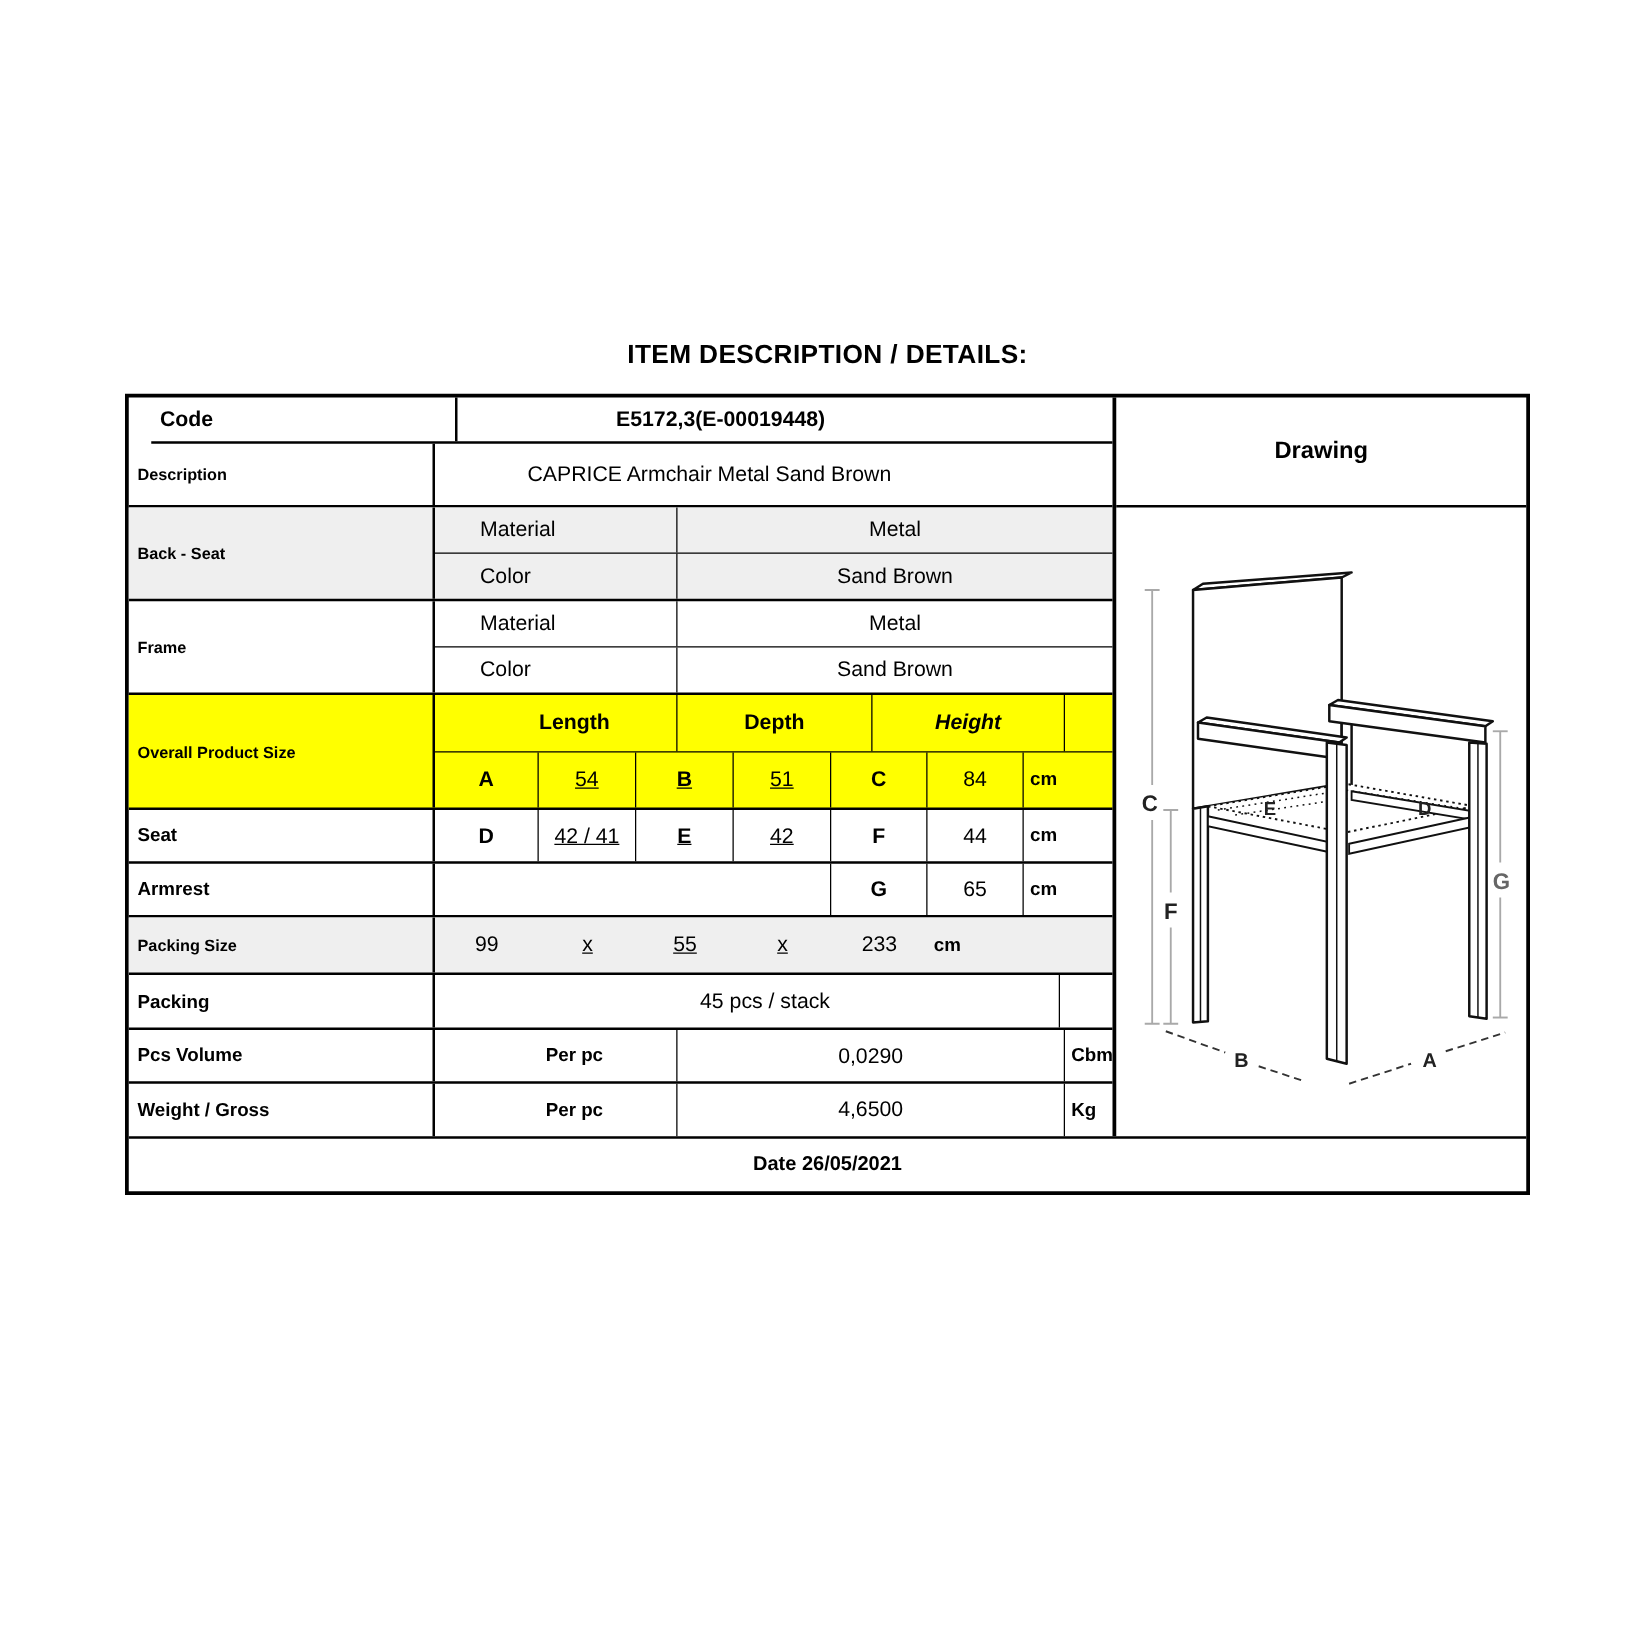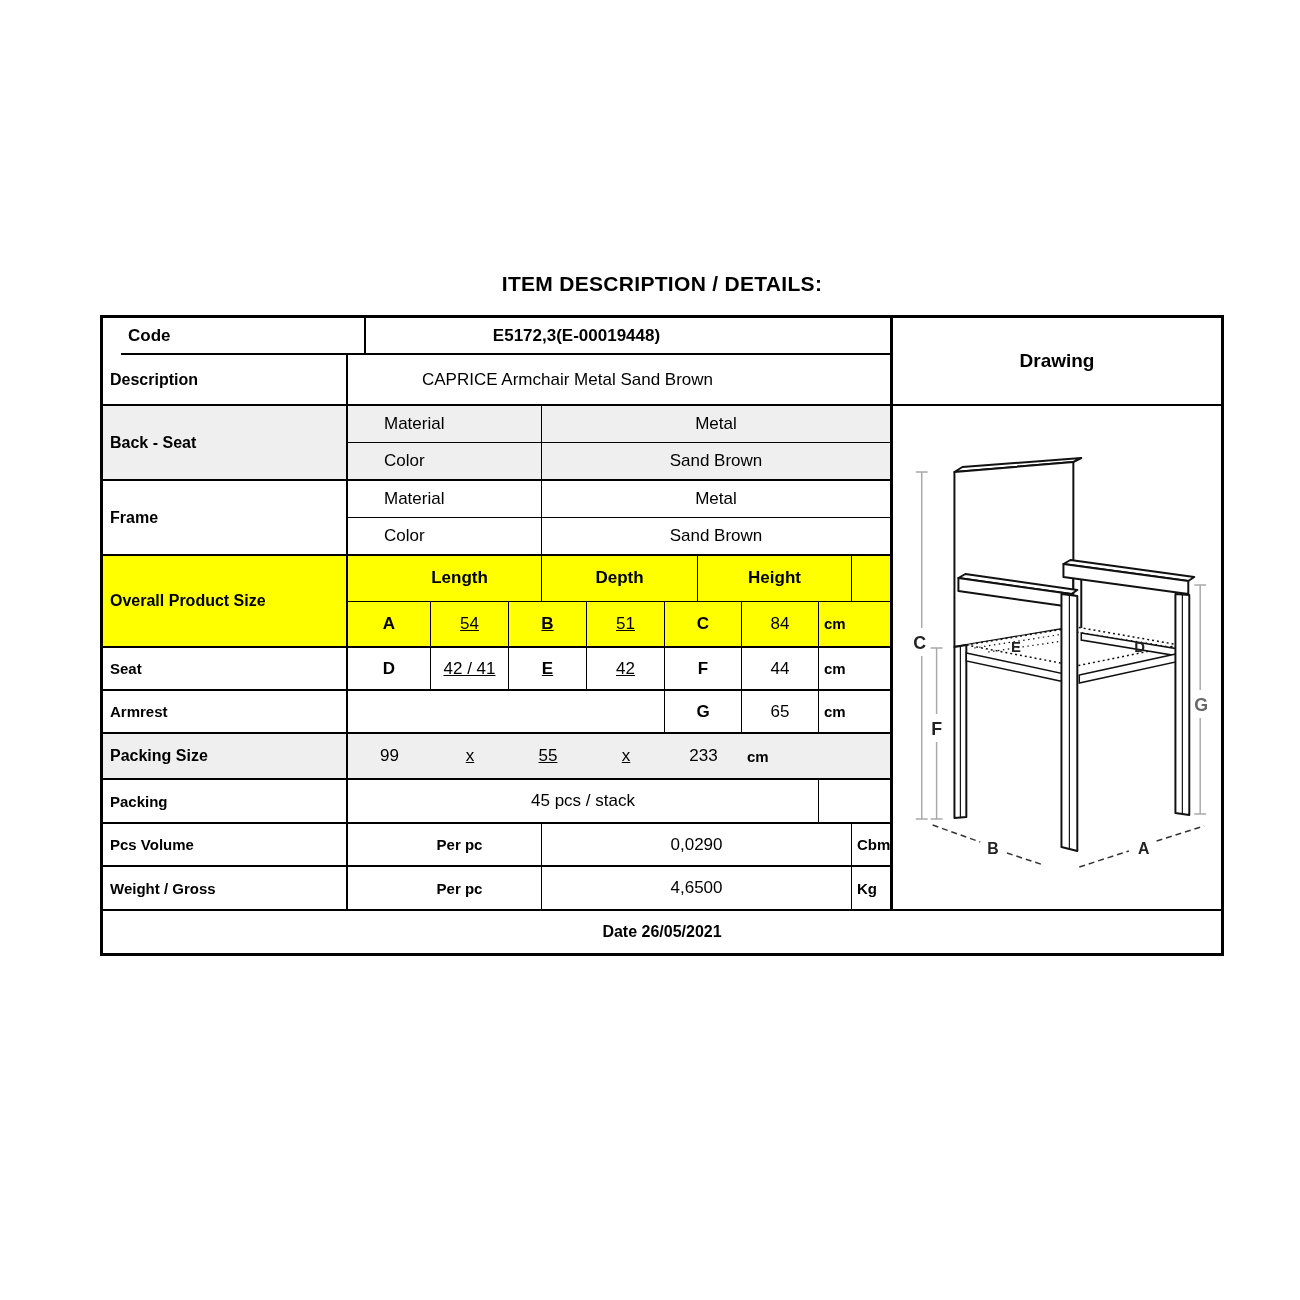--- a/index.html
+++ b/index.html
@@ -12,40 +12,40 @@
   .top{display:flex;flex:1;min-height:0;}
   .main{width:787px;display:flex;flex-direction:column;}
   .side{flex:1;border-left:3px solid #000;display:flex;flex-direction:column;box-sizing:border-box;}
   .trow{display:flex;border-bottom:2px solid #000;box-sizing:border-box;}
   .trow.nob{border-bottom:none;}
   .c{display:flex;align-items:center;box-sizing:border-box;min-width:0;}
   .br{border-right:2px solid #000;}
   .br1{border-right:1.5px solid #000;}
   .ctr{justify-content:center;text-align:center;}
   .lbl{font-weight:bold;padding-left:7px;}
-  .lg{font-size:16px;} .md{font-size:17px;} .sm{font-size:15px;}
+  .lg{font-size:13px;} .md{font-size:17px;} .sm{font-size:15px;}
   .b{font-weight:bold;}
   .grey{background:#EFEFEF;}
   .yellow{background:#FFFF00;}
   .block{display:flex;border-bottom:2px solid #000;box-sizing:border-box;}
   .block .col{flex:1;display:flex;flex-direction:column;}
   .subrow{display:flex;flex:1;box-sizing:border-box;}
   .subrow.divb{border-bottom:1px solid #000;}
   .unit{font-size:15px;font-weight:bold;padding-left:5px;}
   .padr{padding-right:103px;}
   .drawing-header{height:88px;border-bottom:2px solid #000;display:flex;align-items:center;
                   justify-content:center;font-size:19px;font-weight:bold;box-sizing:border-box;}
   .drawing-area{flex:1;position:relative;overflow:hidden;}
   .date-row{height:44px;border-top:2px solid #000;display:flex;align-items:center;
             justify-content:center;font-size:16px;font-weight:bold;box-sizing:border-box;}
   
-  .w-label{width:245px;} .w83{width:83px;} .w78{width:78px;text-decoration:underline;} .w77{width:77px;} .w161{width:164px;margin-left:30px;} .w156{width:156px;} .w154{width:154px;}
+  .w-label{width:245px;} .w83{width:83px;} .w78{width:78px;text-decoration:underline;} .w77{width:77px;} .w161{width:164px;margin-left:30px;} .w156{width:156px;} .w154{width:154px;font-style:italic;}
   .w317{width:317px;} .w471{width:471px;} .w310{width:310px;} .wfill{flex:1;}
   .h37{height:37px;margin-left:18px;} .h51{height:51px;} .h46{height:46px;} .h43{height:43px;}
-  .h44{height:44px;} .h42{height:42px;}
+  .h44{height:44px;gap:29px;} .h42{height:42px;}
   .bs-block{height:75px;} .fr-block{height:75px;} .ov-block{height:92px;}
   svg text{font-family:"Liberation Sans",sans-serif;}
 </style>
 </head>
 <body>
 
 <div class="page">
 
   <div class="title">ITEM DESCRIPTION / DETAILS:</div>
 

